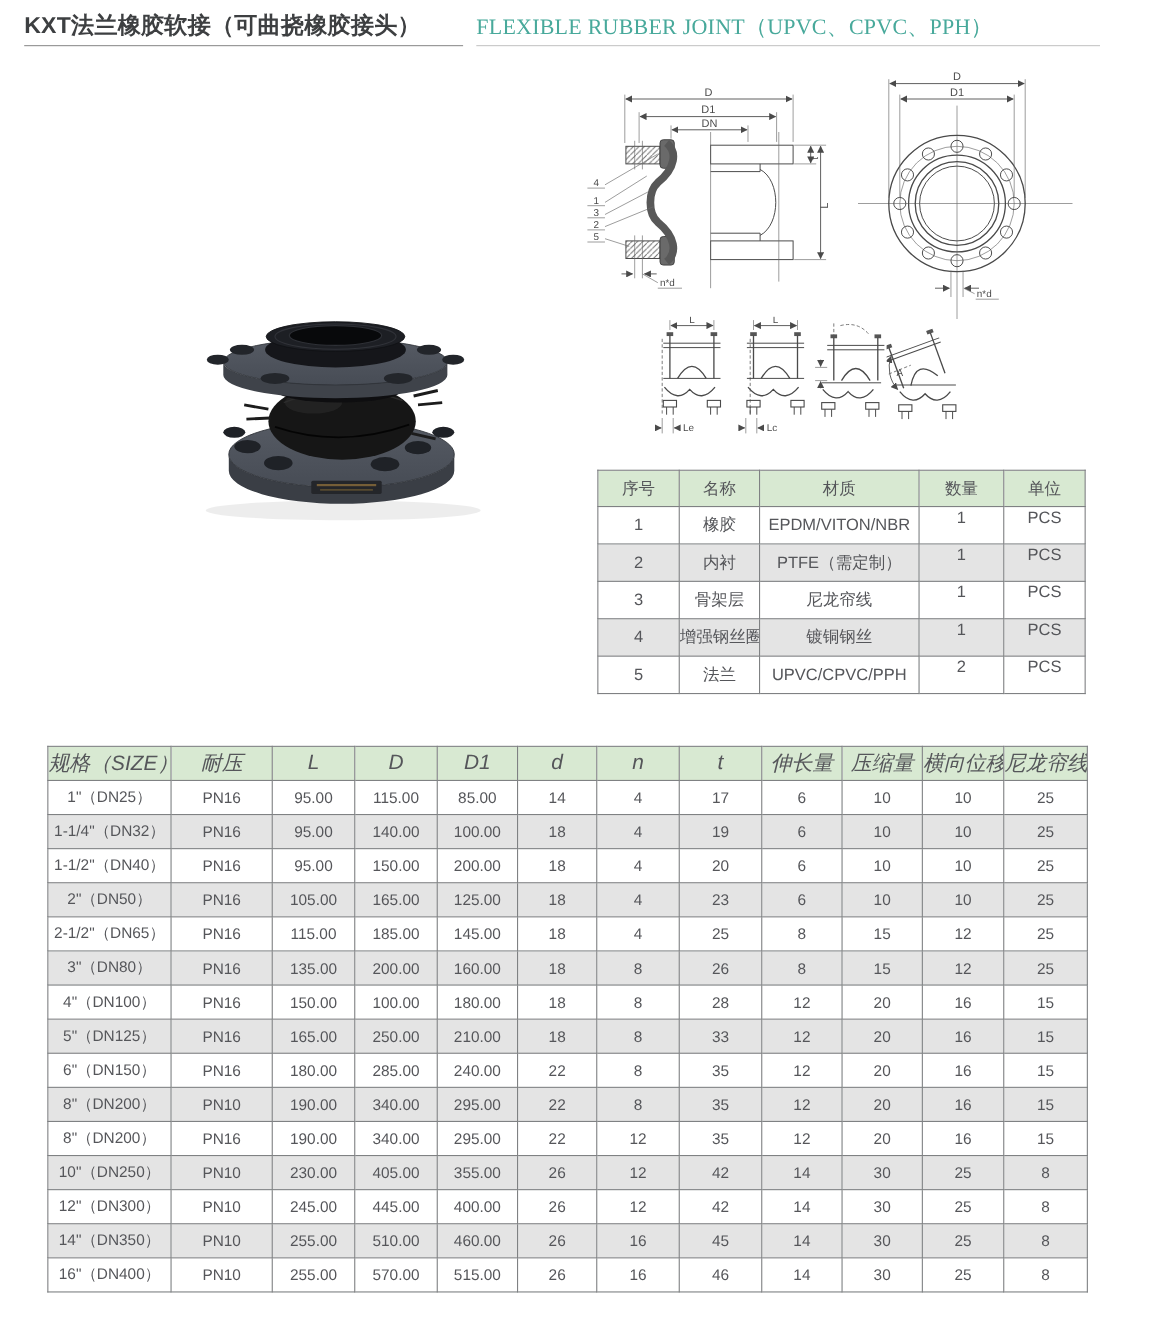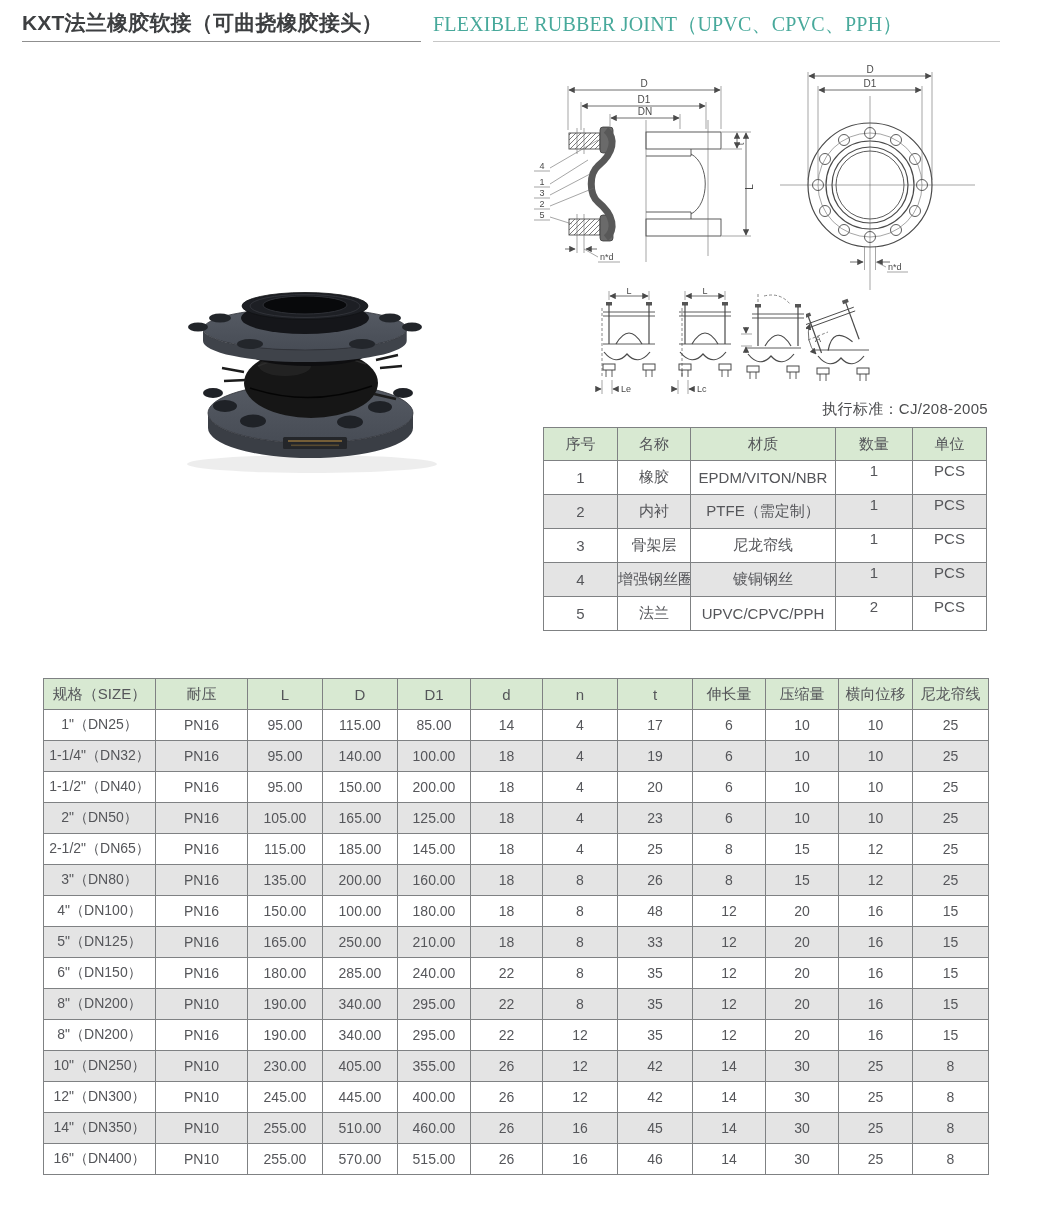--- a/index.html
+++ b/index.html
@@ -54,21 +54,21 @@
   tbody tr:nth-child(even) td{background:#e4e4e4;}
 
   .materials{position:absolute;left:543px;top:427px;width:443px;}
   .materials th{height:32px;font-size:15px;}
   .materials td{height:32px;font-size:15px;color:#55565a;}
   .materials td:nth-child(4),.materials td:nth-child(5){
     vertical-align:top;line-height:17px;padding-top:1px;
   }
 
   .specs{position:absolute;left:43px;top:678px;width:945px;}
-  .specs th{height:30px;font-size:15px;}
+  .specs th{height:30px;font-size:19px;font-style:italic;}
   .specs td{height:30px;font-size:14px;color:#55565a;}
 </style>
 </head>
 <body>
 
 <div class="page">
 
   <svg width="0" height="0" style="position:absolute" aria-hidden="true">
     <defs>
       <marker id="arr" viewBox="0 0 10 10" refX="9" refY="5" markerWidth="8" markerHeight="8" orient="auto-start-reverse">
@@ -342,21 +342,20 @@
       <line class="ln" x1="14" y1="86" x2="14" y2="93"></line>
         <line class="ln" x1="20" y1="86" x2="20" y2="93"></line>
       <line class="ln" x1="54" y1="86" x2="54" y2="93"></line>
         <line class="ln" x1="60" y1="86" x2="60" y2="93"></line>
       <path class="dim" d="M4,36 A30,30 0 0 0 10,66" marker-start="url(#arr)" marker-end="url(#arr)"></path>
       <line class="dash" x1="2" y1="52" x2="22" y2="44"></line>
       <text class="slbl" x="12" y="54">A</text>
     </svg>
   </div>
 
-  <div class="std-note">执行标准：CJ/208-2005</div>
 
   <table class="materials">
     <colgroup>
       <col style="width:74px">
         <col style="width:73px">
         <col style="width:145px">
       <col style="width:77px">
         <col style="width:74px">
     </colgroup>
     <thead>
@@ -524,21 +523,21 @@
           <td>25</td>
         </tr>
         <tr>
           <td>4"（DN100）</td>
           <td>PN16</td>
           <td>150.00</td>
           <td>100.00</td>
           <td>180.00</td>
           <td>18</td>
           <td>8</td>
-          <td>48</td>
+          <td>28</td>
           <td>12</td>
           <td>20</td>
           <td>16</td>
           <td>15</td>
         </tr>
         <tr>
           <td>5"（DN125）</td>
           <td>PN16</td>
           <td>165.00</td>
           <td>250.00</td>

